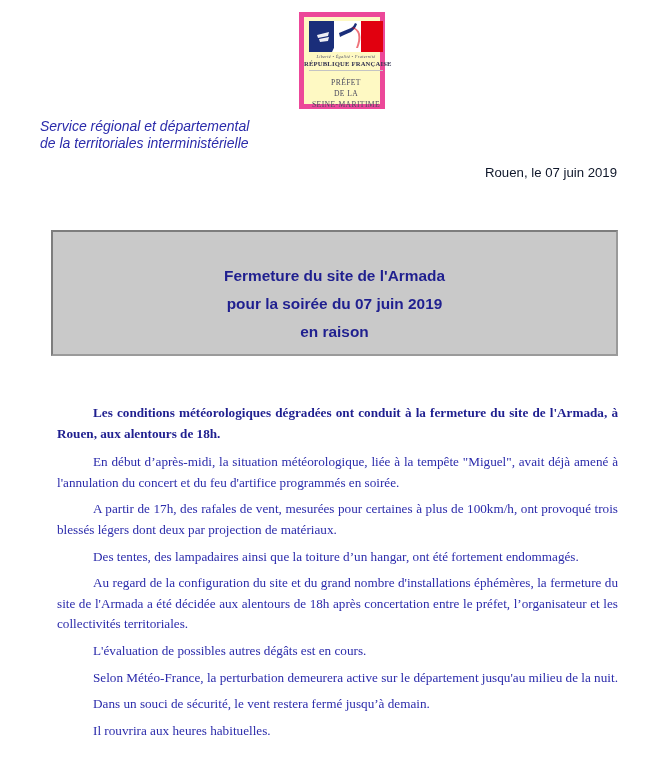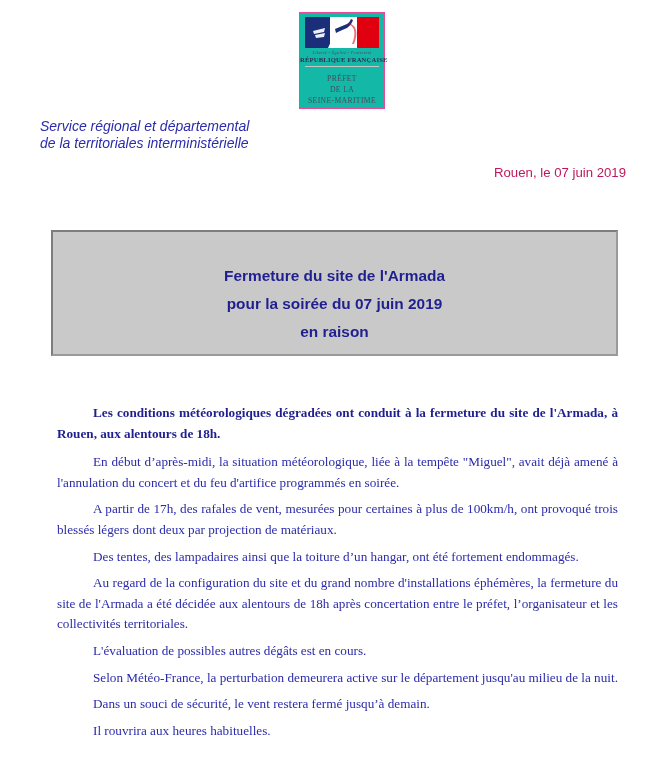--- a/index.html
+++ b/index.html
@@ -16,22 +16,22 @@
     overflow: hidden;
   }
 
   
   .logo-wrap {
     position: absolute;
     left: 299px;
     top: 12px;
     width: 86px;
     height: 97px;
-    border: 1px solid #ec4899;
-    background: #14b8a6;
+    border: 5px solid #ec4899;
+    background: #fef9c3;
     box-sizing: border-box;
   }
   .flag-box {
     position: absolute;
     left: 5px;
     top: 4px;
     width: 74px;
     height: 31px;
   }
   .flag-svg { display: block; width: 74px; height: 31px; }
@@ -89,26 +89,26 @@
     font-size: 14px;
     font-style: italic;
     line-height: 16.5px;
     color: #2b2bab;
     white-space: nowrap;
   }
 
   
   .date-line {
     position: absolute;
-    left: 13px;
+    left: 4px;
     top: 165px;
     width: 613px;
     text-align: right;
     font-size: 13.2px;
-    color: #be185d;
+    color: #0f172a;
   }
 
   
   .title-box {
     position: absolute;
     left: 51px;
     top: 230px;
     width: 567px;
     height: 126px;
     background: #c9c9c9;

